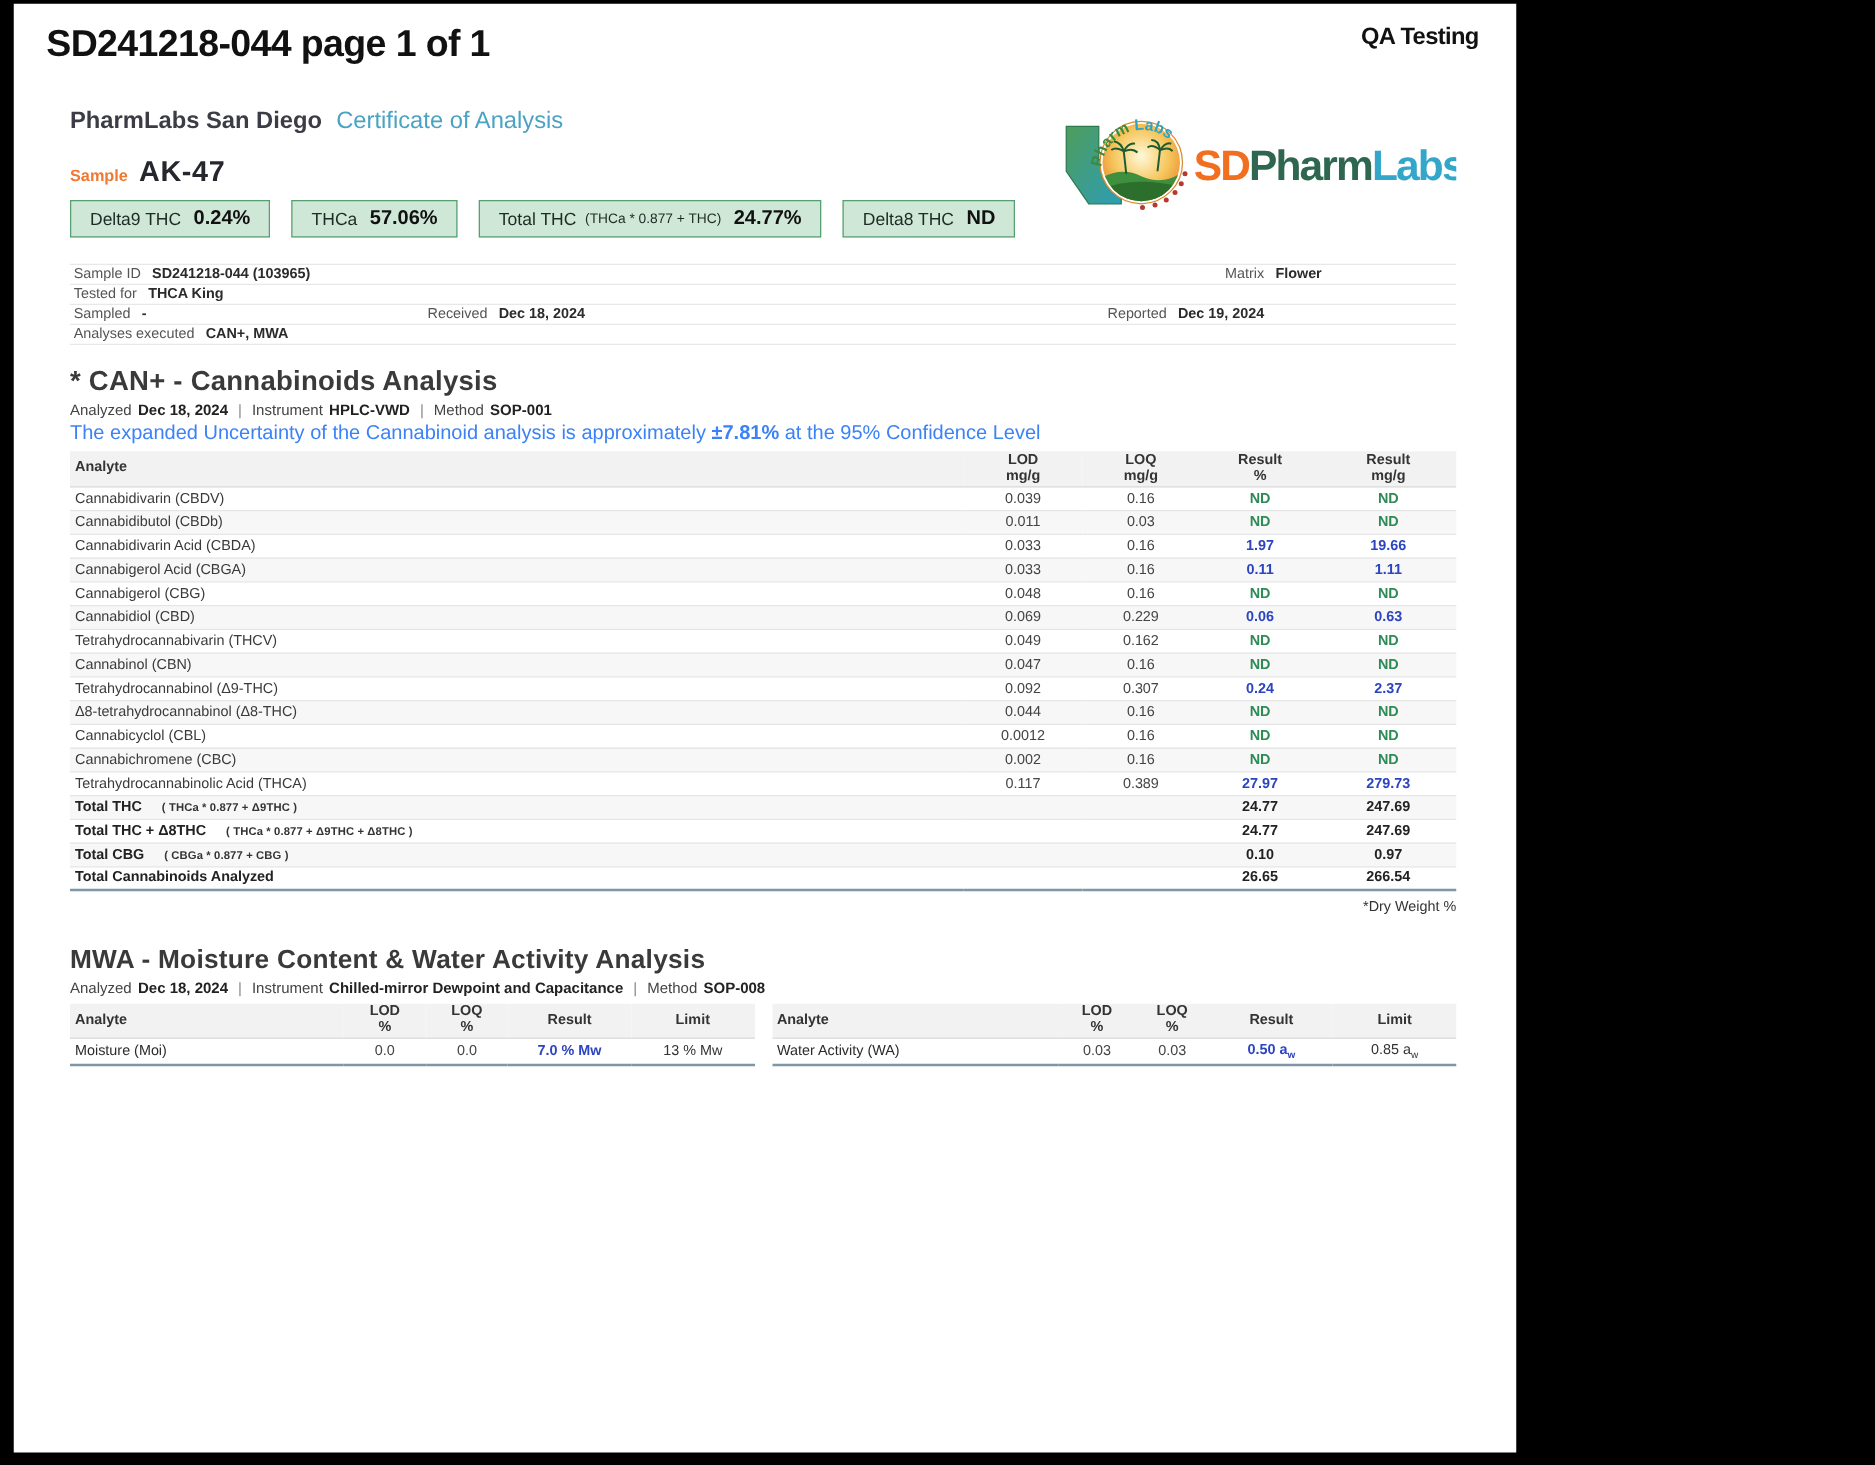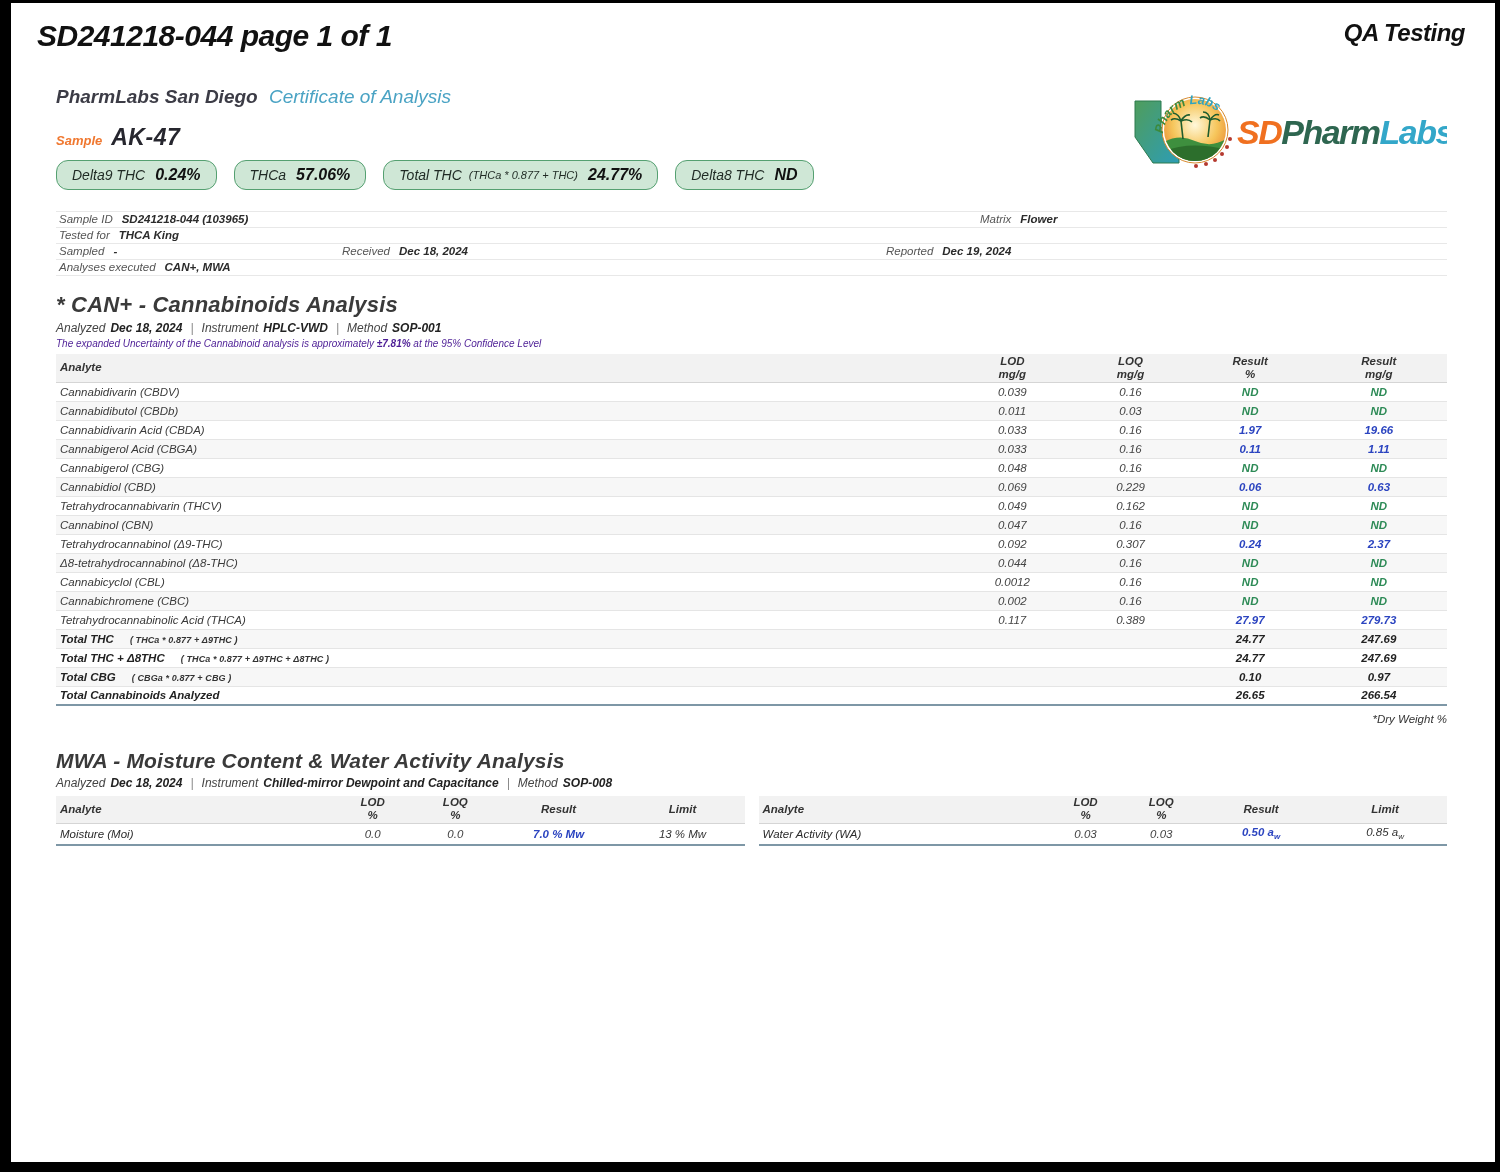--- a/index.html
+++ b/index.html
@@ -1,60 +1,60 @@
 <!DOCTYPE html>
 <html><head>
 <meta charset="utf-8">
 <style>
   * { margin:0; padding:0; box-sizing:border-box; }
   html,body { width:1500px; height:1172px; background:#000; overflow:hidden;
     font-family:"Liberation Sans","DejaVu Sans",sans-serif; }
-  .page { position:absolute; left:11px; top:3px; width:1484px; height:1159px; background:#fff;font-style:italic; }
+  .page { position:absolute; left:11px; top:3px; width:1202px; height:1159px; background:#fff; }
 
   
   .title-row { display:flex; justify-content:space-between; align-items:flex-start;
     padding:16px 30px 0 26px; }
   .doc-title { font-size:30px; font-weight:700; color:#111; letter-spacing:-0.5px; }
-  .qa-label  { font-size:24px; font-weight:700; color:#111; letter-spacing:-0.5px;text-align:right; }
+  .qa-label  { font-size:19px; font-weight:700; color:#111; letter-spacing:-0.5px;text-align:right; }
 
   .content { margin:0 48px 0 45px; position:relative; }
 
   .lab-row { margin-top:33px; font-size:19px; }
   .lab-name { font-weight:700; color:#3c3c46; }
   .doc-type { color:#4aa3c4; font-weight:500; margin-left:6px; }
 
   .logo-wrap { position:absolute; top:82px; right:48px; width:330px; height:85px; }
 
   .sample-row { margin-top:16px; display:flex; align-items:baseline; gap:9px; }
   .sample-label { font-size:13px; font-weight:600; color:#f07830; }
   .sample-name  { font-size:23px; font-weight:700; color:#26262e; letter-spacing:0.5px; }
 
   .badge-row { margin-top:9px; display:flex; gap:17px; }
   .badge { display:inline-flex; align-items:center; gap:10px; height:30px;
-    background:#cfe7d6; border:1.5px solid #55a071; border-radius:12px; padding:0 15px; }
+    background:#cfe7d6; border:1.5px solid #55a071; border-radius:0; padding:0 15px; }
   .b-label { font-size:14px; color:#1f2a24; }
   .b-formula { font-size:11px; color:#1f2a24; margin-left:-3px; }
   .b-value { font-size:16px; font-weight:700; color:#111; }
 
   
   .info-table { margin-top:21px; border-top:1px solid #e8e8e8; }
   .info-row { position:relative; height:16px; line-height:15px; border-bottom:1px solid #e8e8e8;
     font-size:11.5px; }
   .info-pair { position:absolute; top:0; white-space:nowrap; }
   .info-label { color:#555; padding-left:3px; }
   .info-value { color:#2b2b2b; font-weight:700; margin-left:9px; }
 
   
   .section-title { font-size:22px; font-weight:600; color:#3a3a3a; letter-spacing:0.2px; }
   .can-title { margin-top:16px; }
   .meta-line { margin-top:3px; font-size:12px; color:#444; }
   .meta-label { color:#444; }
   .meta-value { font-weight:700; color:#222; margin-left:5px; }
   .meta-sep { color:#888; margin:0 8px; }
-  .note-line { margin-top:3px; font-size:10px; color:#4c1d95; }
+  .note-line { margin-top:3px; font-size:16px; color:#3b82f6; }
   .note-bold { font-weight:700; }
 
   
   .can-table { margin-top:5px; width:100%; border-collapse:collapse; font-size:11.5px; color:#3a3a3a; }
   .can-table thead th { background:#f2f2f2; font-weight:700; color:#333; height:28px;
     vertical-align:middle; border-bottom:1px solid #d5d5d5; text-align:center; line-height:13px; }
   .can-table thead th:first-child { text-align:left; padding-left:4px; }
   .can-table tbody td { height:19px; border-bottom:1px solid #e5e5e5; vertical-align:middle; }
   .can-table tbody tr:nth-child(even) { background:#f7f7f7; }
   .can-table td.a { padding-left:4px; }

